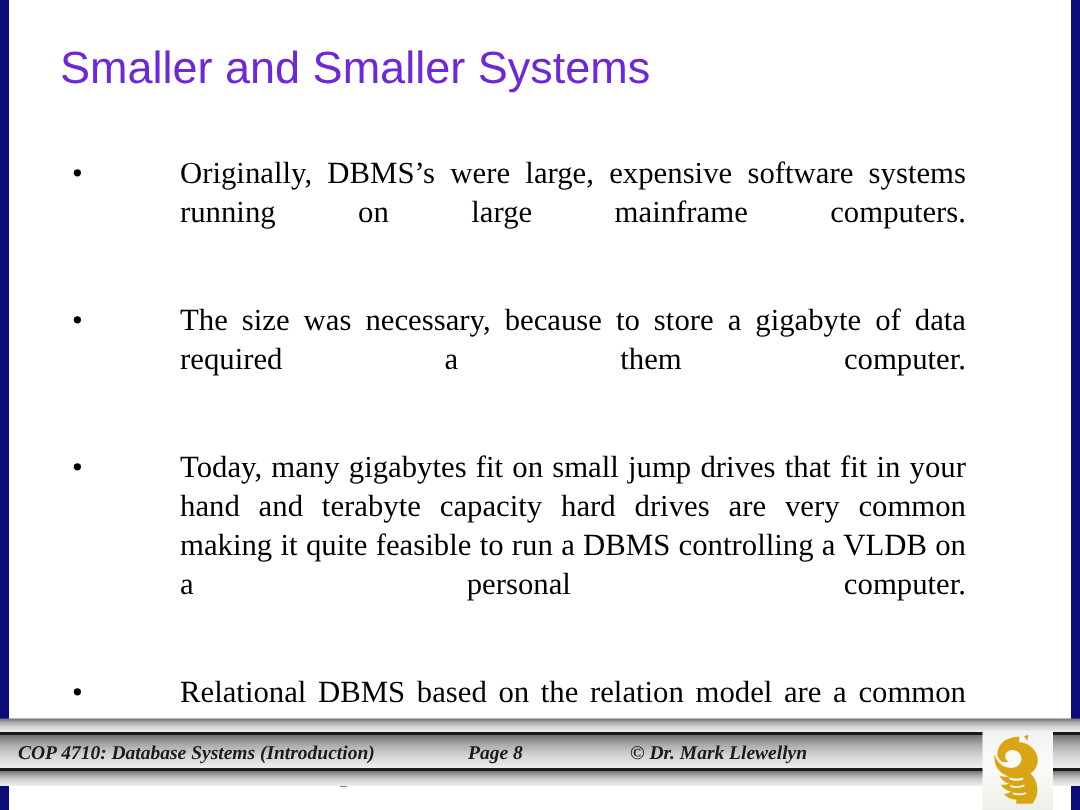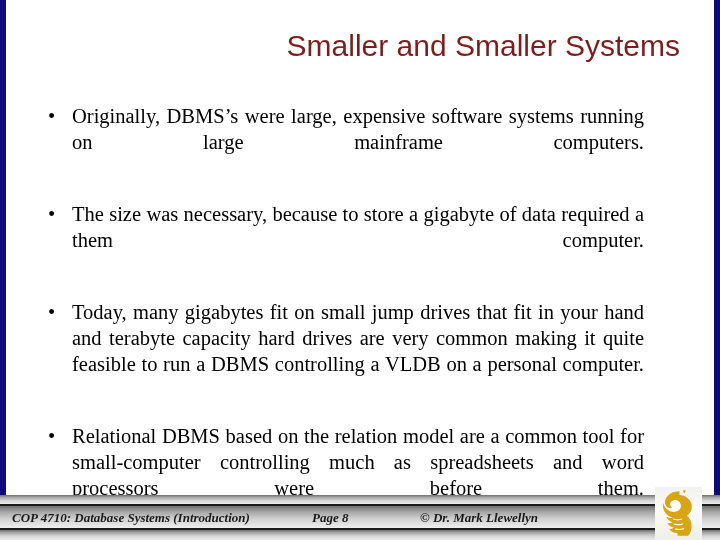--- a/index.html
+++ b/index.html
@@ -35,25 +35,25 @@
     height: 540px;
     background: #0b0b7a;
   }
 
   
   .title {
     position: absolute;
     left: 40px;
     top: 29px;
     width: 640px;
-    text-align: right;
+    text-align: left;
     font-family: "Liberation Sans", "DejaVu Sans", sans-serif;
     font-size: 30px;
     line-height: 34px;
-    color: #7f1d1d;
+    color: #6d28d9;
     letter-spacing: 0px;
     white-space: nowrap;
   }
 
   
   .body {
     position: absolute;
     left: 46px;
     top: 103px;
     width: 598px;
@@ -78,33 +78,34 @@
     position: absolute;
     left: 2px;
     top: 0px;
     font-size: 20.5px;
     line-height: 26px;
     color: #000000;
   }
 
   .bullet-text {
     display: block;
+    margin-left: 48px;
   }
   
   .bullet-text::after {
     content: "";
     display: inline-block;
     width: 100%;
   }
 
   
   .footer {
     position: absolute;
     left: 0;
-    bottom: 0;
+    bottom: 16px;
     width: 720px;
     height: 48px;
   }
 
   .bar {
     position: absolute;
     left: 0;
     width: 720px;
     background: linear-gradient(to bottom,
                 #707070 0%,

